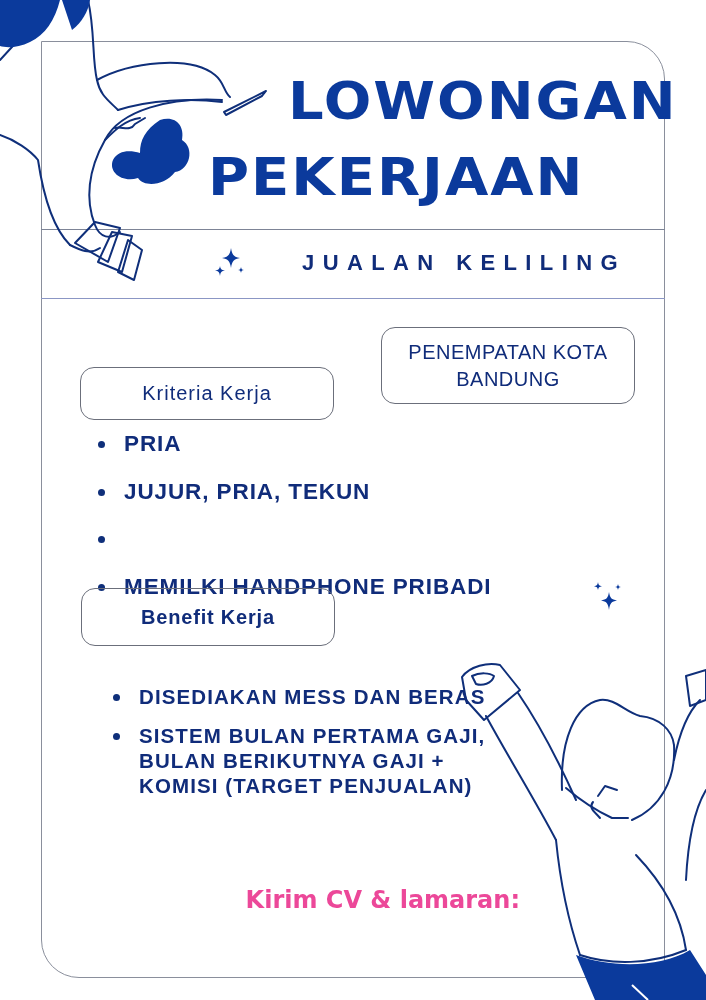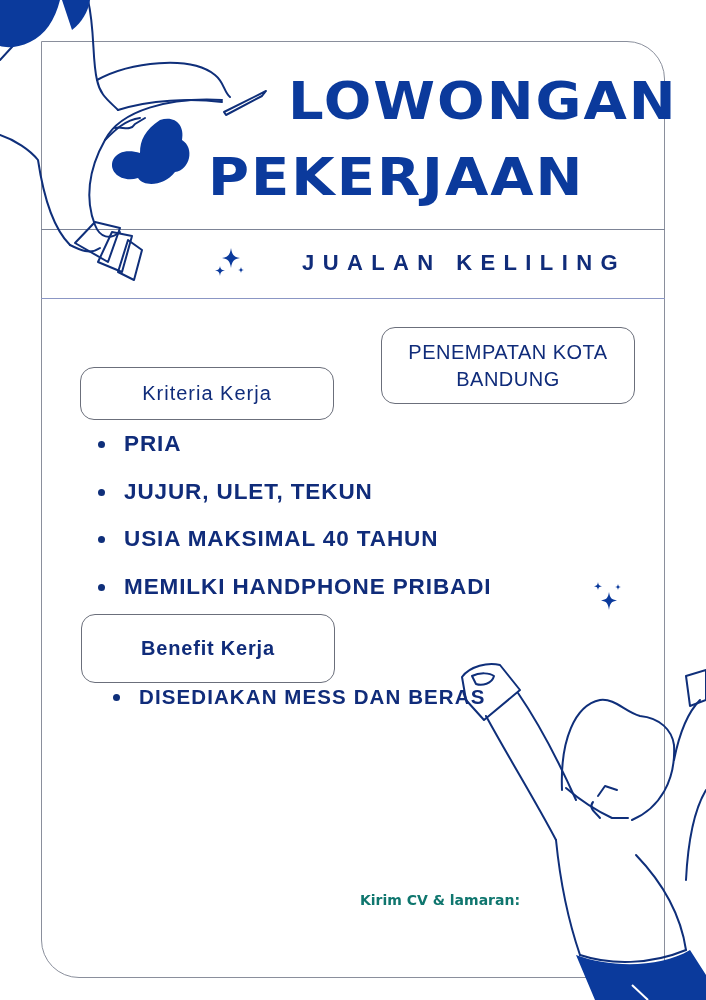--- a/index.html
+++ b/index.html
@@ -7,31 +7,31 @@
   .card { position:absolute; left:41px; top:41px; width:624px; height:937px; border:1.5px solid #8a8f9c; border-top-right-radius:38px; border-bottom-left-radius:38px; box-sizing:border-box; background:#fff; }
   .divider { position:absolute; left:41px; width:624px; height:0; border-top:1.5px solid #7d8496; }
   .divider.d2 { border-top-color:#8b96c4; }
   .title { position:absolute; font-family:"DejaVu Sans", sans-serif; font-weight:bold; color:#0b3a9c; font-size:56px; letter-spacing:2px; line-height:1; transform:scaleY(0.92); transform-origin:left top; }
   .t1 { left:288px; top:76px; }
   .t2 { left:208px; top:152px; }
   .subtitle { position:absolute; left:302px; top:250px; color:#102c7a; font-size:22px; font-weight:bold; letter-spacing:8.4px; font-family:"Liberation Sans", sans-serif; }
   .pill { position:absolute; border:1.5px solid #6b6f7b; border-radius:14px; box-sizing:border-box; color:#102c7a; display:flex; align-items:center; justify-content:center; text-align:center; font-family:"Liberation Sans", sans-serif; }
   .pill.k { left:80px; top:331px; width:254px; height:53px; font-size:20px; letter-spacing:1px;margin-top:36px; }
   .pill.p { left:381px; top:327px; width:254px; height:77px; font-size:20px; font-weight:normal; line-height:27px; letter-spacing:0.5px; }
-  .pill.b { left:81px; top:614px; width:254px; height:69px; font-size:20px; letter-spacing:0.8px; font-weight:bold; }
+  .pill.b { left:81px; top:588px; width:254px; height:58px; font-size:20px; letter-spacing:0.8px; font-weight:bold; }
   .list { position:absolute; margin:0; padding:0; list-style:none; color:#102c7a; font-family:"Liberation Sans", sans-serif; font-weight:bold; }
   .list li { position:relative; padding-left:26px; }
   .list li .dot { position:absolute; left:0; width:7px; height:7px; border-radius:50%; background:#0f2f7a; }
   .crit { left:98px; top:430px; font-size:22.5px; letter-spacing:0.9px; }
   .crit li { height:47.5px; line-height:28px; }
   .crit li .dot { top:11px; }
   .ben { left:113px; top:684px; font-size:20.5px; letter-spacing:1.1px; }
   .ben li { line-height:25px; margin-bottom:14px; }
   .ben li .dot { top:10px; }
-  .contact { position:absolute; right:186px; top:885px; text-align:right; color:#0f766e; font-family:"DejaVu Sans", sans-serif; font-weight:bold; font-size:14px; line-height:30px; }
+  .contact { position:absolute; right:186px; top:885px; text-align:right; color:#ec4899; font-family:"DejaVu Sans", sans-serif; font-weight:bold; font-size:24px; line-height:30px; }
   .sparkle { position:absolute; }
   svg.illus { position:absolute; left:0; top:0; }
 </style>
 </head>
 <body>
 
 <div class="card"></div>
 <div class="divider" style="top:229px;"></div>
 <div class="divider d2" style="top:298px;"></div>
 
@@ -105,34 +105,35 @@
 
 <div class="pill k">
   <span>Kriteria Kerja</span>
 </div>
 <div class="pill p">
   <span><span>PENEMPATAN KOTA</span><br><span>BANDUNG</span></span>
 </div>
 
 <ul class="list crit">
   <li><span class="dot"></span><span>PRIA</span></li>
-  <li><span class="dot"></span><span>JUJUR, ULET, TEKUN</span></li>
-  <li><span class="dot"></span><span>USIA MAKSIMAL 40 TAHUN</span></li>
+  <li><span class="dot"></span><span>JUJUR, PRIA, TEKUN</span></li>
+  <li><span class="dot"></span></li>
   <li><span class="dot"></span><span>MEMILKI HANDPHONE PRIBADI</span></li>
 </ul>
 
 <svg class="sparkle" style="left:592px;top:580px;" width="32" height="34" viewBox="0 0 32 34">
   <path d="M6,2 C6.4,5 7.2,5.8 10,6.2 C7.2,6.6 6.4,7.4 6,10 C5.6,7.4 4.8,6.6 2,6.2 C4.8,5.8 5.6,5 6,2 Z" fill="#0b3a9c"></path>
   <path d="M26,4 C26.3,6 27,6.7 29,7 C27,7.3 26.3,8 26,10 C25.7,8 25,7.3 23,7 C25,6.7 25.7,6 26,4 Z" fill="#0b3a9c"></path>
   <path d="M17,12 C18,18 19.5,19.5 25,20.5 C19.5,21.5 18,23 17,30 C16,23 14.5,21.5 9,20.5 C14.5,19.5 16,18 17,12 Z" fill="#0b3a9c"></path>
 </svg>
 
 <div class="pill b">
   <span>Benefit Kerja</span>
 </div>
 
 <ul class="list ben">
   <li><span class="dot"></span><span>DISEDIAKAN MESS DAN BERAS</span></li>
+  <li><span class="dot"></span><span>SISTEM BULAN PERTAMA GAJI,</span><br><span>BULAN BERIKUTNYA GAJI +</span><br><span>KOMISI (TARGET PENJUALAN)</span></li>
 </ul>
 
 <div class="contact">
   <div>Kirim CV &amp; lamaran:</div>
 </div>
 
 </body></html>

